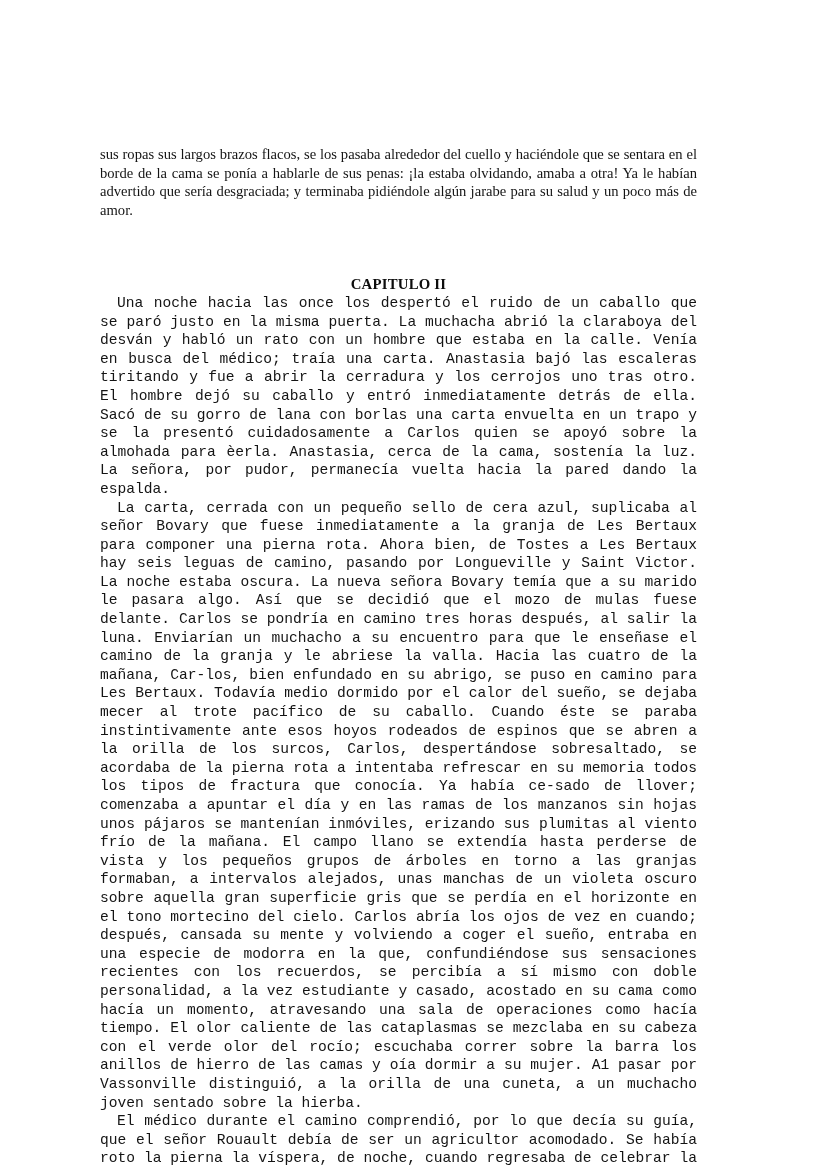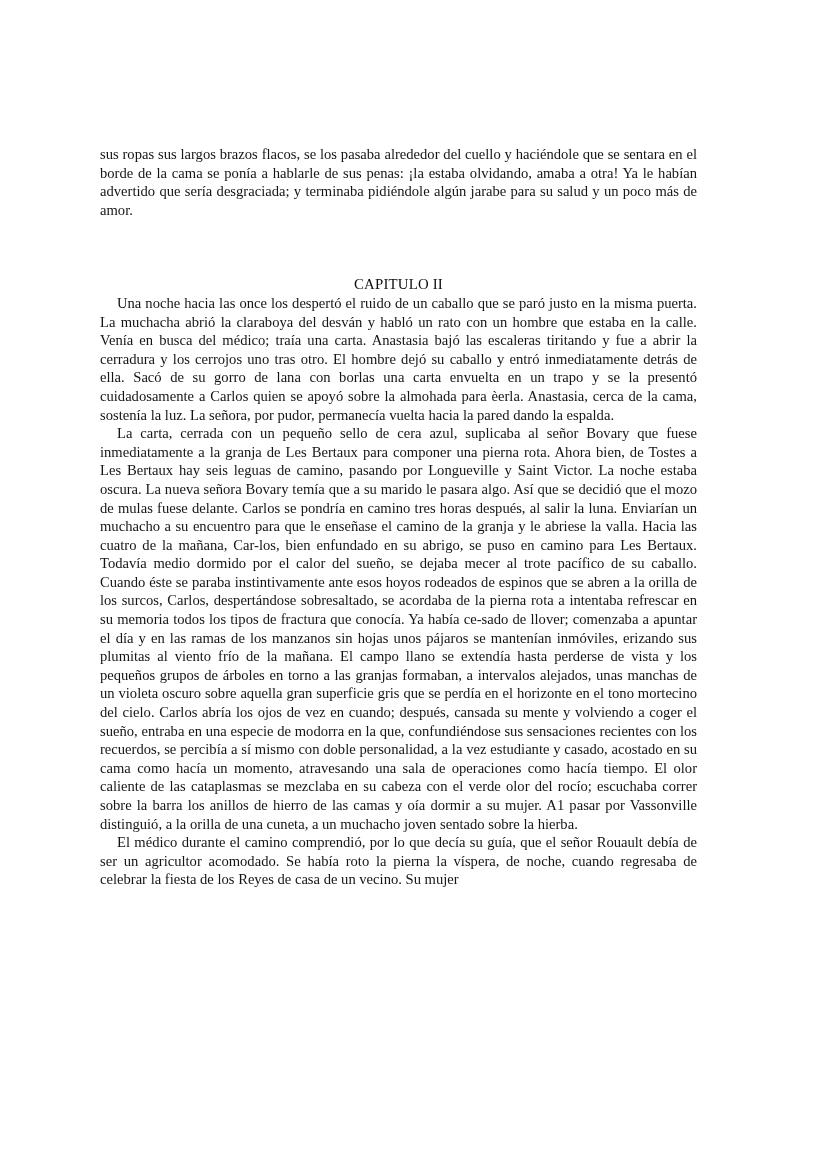--- a/index.html
+++ b/index.html
@@ -28,29 +28,30 @@
     font-size: 14.6px;
     line-height: 18.6px;
     text-align: justify;
     text-justify: inter-word;
     text-indent: 0;
     color: #141414;
     -webkit-font-smoothing: antialiased;
   }
   p.indent {
     text-indent: 17px;
+    font-family: Liberation Mono, monospace;
   }
   p.hang-dialogue {
     text-indent: 13px;
   }
   .chapter-title {
     margin: 0;
     font-size: 14.8px;
     line-height: 18.6px;
-    font-weight: normal;
+    font-weight: bold;
     text-align: center;
     letter-spacing: 0.2px;
     color: #0d0d0d;
   }
   .gap-before-chapter {
     height: 56px;
   }
 </style>
 </head>
 <body>

